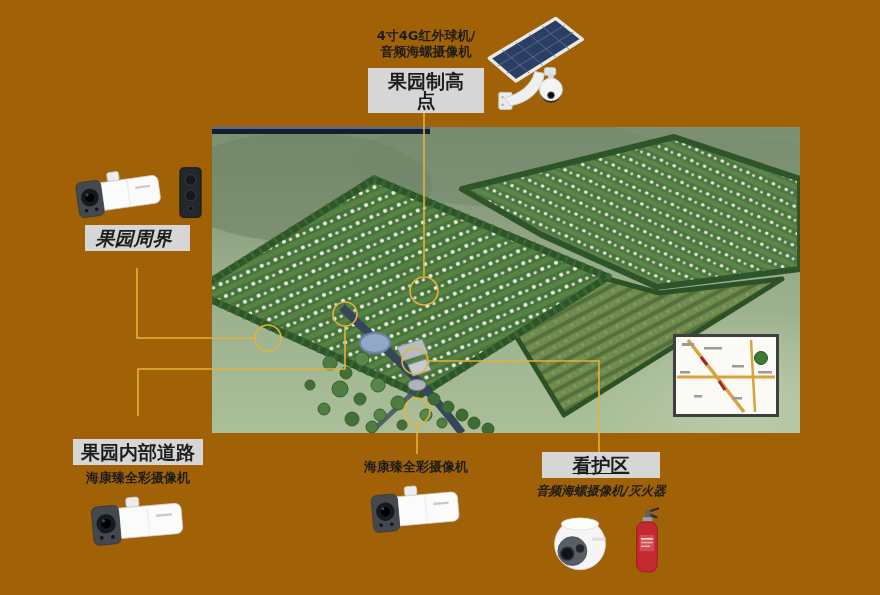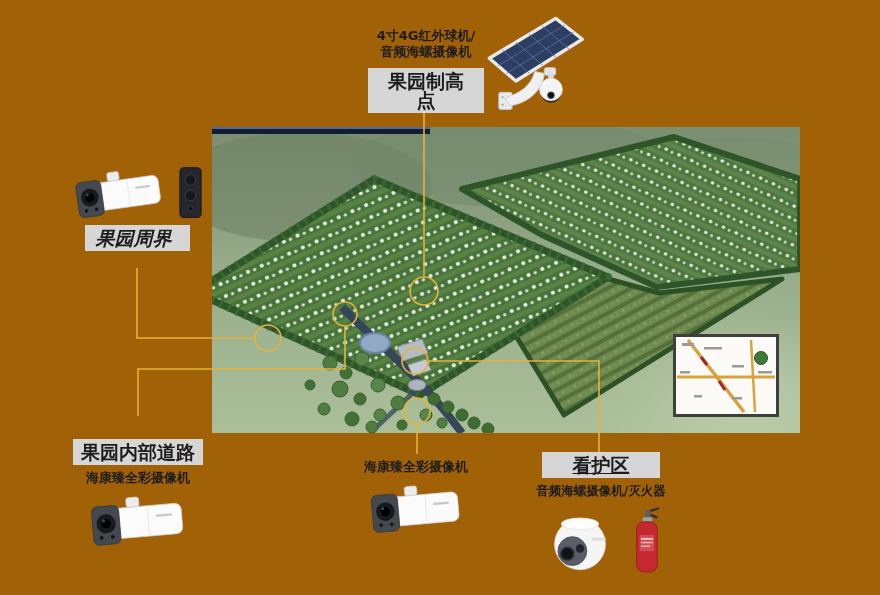--- a/index.html
+++ b/index.html
@@ -12,21 +12,21 @@
   #photo{left:212px;top:127px;width:588px;height:306px;z-index:1;}
   #photo svg{display:block;width:100%;height:100%;}
   #photo-bar{left:0;top:0;width:218px;height:7px;z-index:2;
     background:linear-gradient(180deg,#4d6ba1 0 2px,var(--photo-bar,#141e30) 2px);}
   
   #overlay{left:0;top:0;width:880px;height:595px;z-index:5;pointer-events:none;}
   .conn{stroke:var(--connector,#e3b33d);stroke-width:1.6;fill:none;}
   
   .blk{z-index:6;text-align:center;}
   .device-text{font-size:13px;line-height:1.22;font-weight:600;color:var(--text,#1c1c1c);}
-  .device-text.small{font-size:12.5px;}
+  .device-text.small{font-size:12.5px;font-style:italic;}
   .zone-box{display:inline-block;background:var(--label-box-bg,#d6d6d6);
     font-size:19px;font-weight:600;line-height:1;padding:4px 12px 3px;color:var(--text,#1c1c1c);}
   .zone-box.wide{display:block;margin:0 auto;padding-left:0;padding-right:0;}
   .device-row{display:flex;justify-content:center;align-items:flex-end;}
   .dev-svg{display:block;}
 </style>
 </head>
 <body>
 
 <div id="stage">

